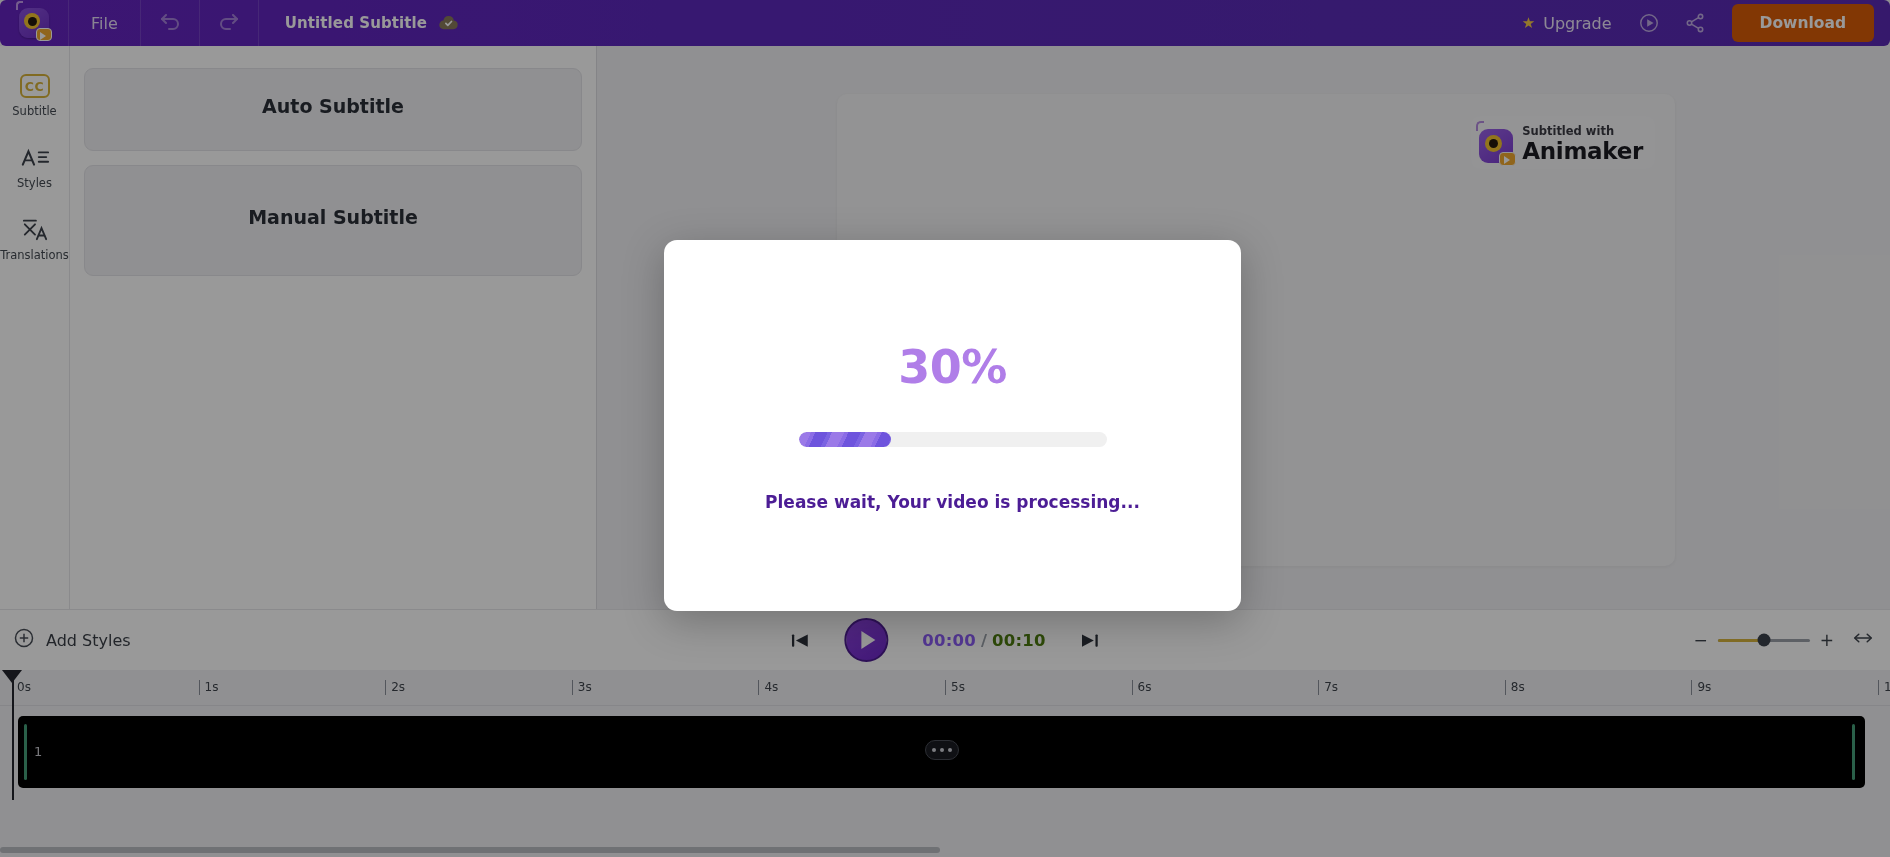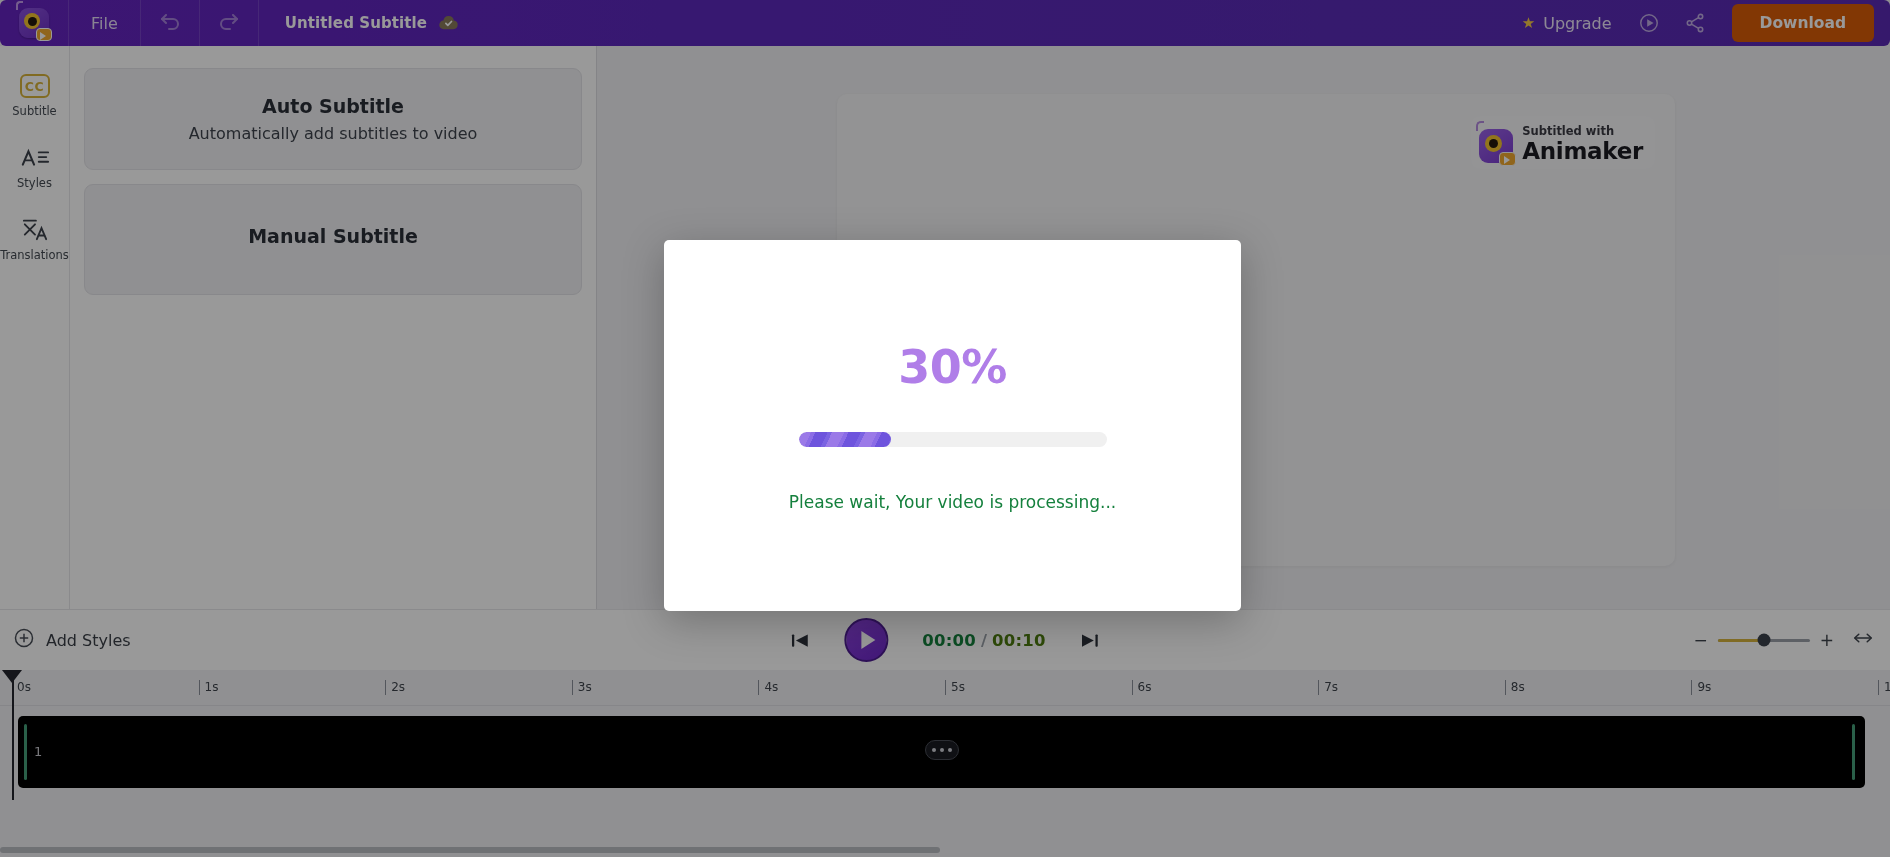--- a/index.html
+++ b/index.html
@@ -244,21 +244,21 @@
     display: flex; align-items: center; justify-content: center;
     cursor: pointer;
   }
   .play-btn:after {
     content: ""; margin-left: 4px;
     border-left: 14px solid #fff;
     border-top: 9px solid transparent;
     border-bottom: 9px solid transparent;
   }
   .timecode { font-size: 16.5px; font-weight: 700; letter-spacing: 0.2px; }
-  .tc-cur { color: #15803d; margin-top: 20px; }
+  .tc-cur { color: #8b5cf6; margin-top: 20px; }
   .tc-sep { color: #9aa0a8; margin: 0 5px; }
   .tc-tot { color: #4d7c0f; }
   .zoomctl {
     position: absolute; right: 16px;
     display: flex; align-items: center; gap: 18px;
   }
   .zslider { display: flex; align-items: center; gap: 10px; }
   .zsign { font-size: 17px; color: #3d434b; cursor: pointer; line-height: 1; }
   .ztrack {
     position: relative; width: 92px; height: 3px;
@@ -344,21 +344,21 @@
     background: #b9bcc2; border-radius: 3px;
     cursor: pointer;
   }
 
   
   .modal {
     position: absolute;
     left: 664px; top: 240px;
     width: 577px; height: 371px;
     background: #ffffff;
-    border-radius: 5px;
+    border-radius: 13px;
     box-shadow: 0 10px 40px rgba(0,0,0,0.25);
     z-index: 900;
     display: flex; flex-direction: column;
     align-items: center; justify-content: center;
   }
   .pct {
     font-size: 46px; font-weight: 700;
     color: #b07ee8;
     margin-bottom: 38px;
     letter-spacing: -0.5px;
@@ -374,21 +374,21 @@
     background-image: repeating-linear-gradient(
       115deg,
       #9b7ae8 0px, #9b7ae8 11px,
       #8b6ce6 11px, #8b6ce6 15px,
       #6e54dd 15px, #6e54dd 26px,
       #7b63e2 26px, #7b63e2 30px
     );
   }
   .pnote {
     margin-top: 45px;
-    font-size: 17px; color: #15803d;
+    font-size: 17px; color: #4c1d95; font-weight: bold;
   }
 </style>
 </head>
 <body>
 
 <div class="app">
 
   <div class="topbar">
     <div class="logo-wrap">
       <div class="logo">
@@ -475,21 +475,20 @@
             <line x1="20" y1="21" x2="26" y2="21"></line>
         </svg>
       </span>
       <span class="rail-label">Translations</span>
     </div>
   </div>
 
   <div class="panel">
     <div class="card">
       <div class="card-title">Auto Subtitle</div>
-      <div class="card-sub">Automatically add subtitles to video</div>
     </div>
     <div class="card tall">
       <div class="card-title">Manual Subtitle</div>
     </div>
   </div>
 
   <div class="stage">
     <div class="canvas">
       <div class="watermark">
         <span class="wm-logo">

